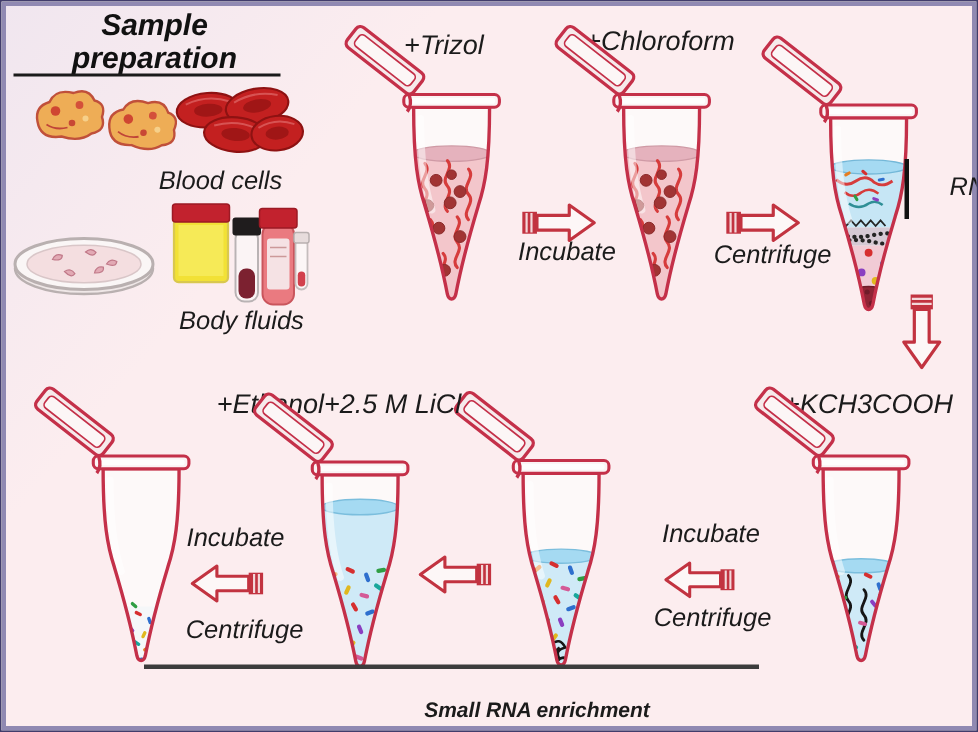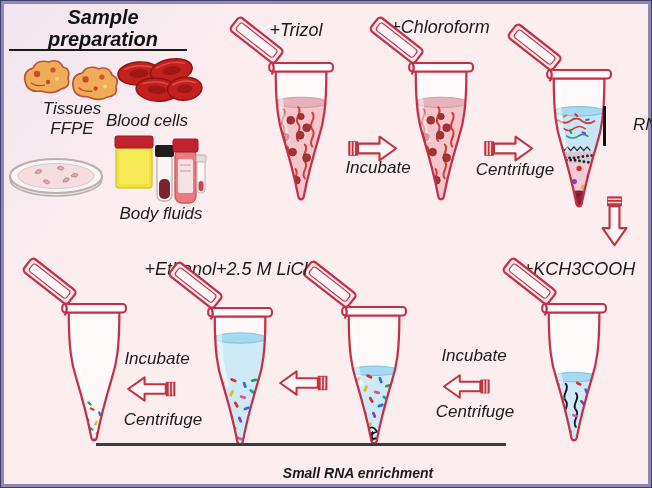--- a/index.html
+++ b/index.html
@@ -65,21 +65,20 @@
  <ellipse rx="9.9" ry="4.5" fill="#a01616"></ellipse>
  <path d="M-15.399999999999999,-5 Q0,-11 15.399999999999999,-5" stroke="#e06a6a" stroke-width="1.4" fill="none" opacity="0.7"></path>
         </g>
         <g transform="translate(74,32) rotate(-6)">
  <ellipse rx="18" ry="12" fill="#c32020" stroke="#8e1212" stroke-width="1.5"></ellipse>
  <ellipse rx="8.1" ry="4.5" fill="#a01616"></ellipse>
  <path d="M-12.6,-5 Q0,-11 12.6,-5" stroke="#e06a6a" stroke-width="1.4" fill="none" opacity="0.7"></path>
         </g>
       </svg>
     </div>
-  <div class="lbl" style="left:22px;top:98px;width:98px">Tissues FFPE</div>
   <div class="lbl" style="left:96px;top:110px;width:100px">Blood cells</div>
   <div class="icon" style="left:6px;top:150px;width:98px;height:54px">
       <svg viewBox="0 0 98 54">
    <ellipse cx="49" cy="28" rx="46" ry="17" fill="#efe7e7" stroke="#b9b0b0" stroke-width="1.6"></ellipse>
    <ellipse cx="49" cy="25" rx="46" ry="17" fill="#faf6f6" stroke="#b9b0b0" stroke-width="2"></ellipse>
    <ellipse cx="49" cy="25" rx="38" ry="12.5" fill="#f4dee0" stroke="#d9c6c8" stroke-width="1"></ellipse>
    <g transform="translate(28,22) rotate(-15)">
           <path d="M0,0 q3,-4 7,-1 q-1,4 -7,1 z" fill="#e2a9b4" stroke="#c07888" stroke-width="0.8"></path>
         </g>
         <g transform="translate(50,17) rotate(10)">

